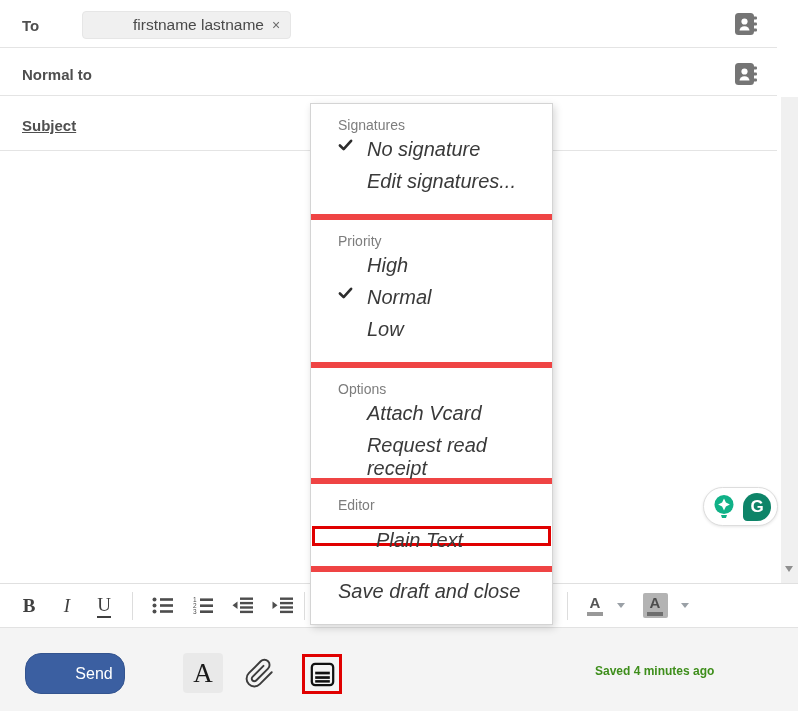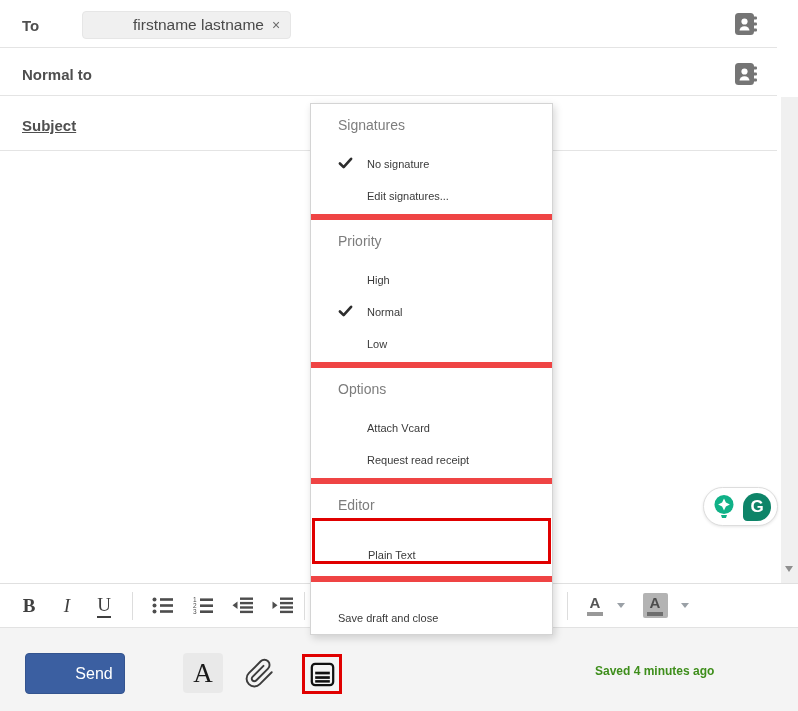--- a/index.html
+++ b/index.html
@@ -40,39 +40,39 @@
   .fc-wrap { display:flex; flex-direction:column; align-items:center; }
   .fc-letter { font-size:15px; font-weight:700; color:#555; line-height:15px; }
   .fc-bar { width:16px; height:3.5px; background:#999; margin-top:2px; }
   .bc-block { width:25px; height:25px; background:#b3b3b3; border-radius:2px; display:flex;
               flex-direction:column; align-items:center; justify-content:center; }
   .bc-block .fc-letter { color:#4d4d4d; }
   .bc-block .fc-bar { background:#6e6e6e; }
 
   .bottom-bar { position:absolute; left:0; top:628px; width:798px; height:83px; background:#f4f4f4; }
   .send-btn { position:absolute; left:25px; top:25px; width:100px; height:41px; background:#3b5fa1;
-              border:1px solid #34548f; border-radius:4px; color:#fff; font-size:16px;
+              border:1px solid #34548f; border-radius:16px; color:#fff; font-size:16px;
               display:flex; align-items:center; justify-content:center; cursor:pointer;padding-left:38px; }
   .font-btn { position:absolute; left:183px; top:25px; width:40px; height:40px; background:#e9e9e9;
               border-radius:4px; display:flex; align-items:center; justify-content:center; cursor:pointer;
               font-family:"Liberation Serif","DejaVu Serif",serif; font-size:27px; color:#1a1a1a; }
   .clip-btn { position:absolute; left:238px; top:25px; width:42px; height:40px; display:flex;
               align-items:center; justify-content:center; cursor:pointer; }
   .opts-btn { position:absolute; left:302px; top:26px; width:40px; height:40px; border:3px solid #e00000;
               display:flex; align-items:center; justify-content:center; cursor:pointer; background:#f4f4f4; }
   .saved { position:absolute; left:595px; top:36px; font-size:12px; font-weight:700; color:#3e8e1b; }
 
   .menu { position:absolute; left:310px; top:103px; width:243px; background:#fff;
           border:1px solid #d4d4d4; box-shadow:2px 3px 8px rgba(0,0,0,.16); z-index:50; }
   .msec { padding:9px 0 12px 0; border-bottom:6px solid #ef4444; }
   .mhead { padding:4px 0 5px 27px; font-size:14px; color:#7d7d7d; }
-  .mitem { height:32px; display:flex; align-items:flex-end; padding-left:27px; font-size:11px;
-           color:#3a3a3a; cursor:pointer; }
+  .mitem { height:32px; display:flex; align-items:flex-start; padding-left:27px; font-size:20px;
+           color:#3a3a3a; cursor:pointer;font-style:italic; }
   .mcheck { width:29px; display:flex; align-items:center; }
-  .mitem.hl { border:3px solid #e00000; padding-left:24px; margin:0 1px; height:46px; }
+  .mitem.hl { border:3px solid #e00000; padding-left:32px; margin:8px 1px; height:20px; }
   .mfooter { padding:8px 0 10px 0; }
   .mfooter .mitem { padding-left:27px; height:34px; }
 </style>
 </head>
 <body>
 
 <div class="row-label" style="top:17px;">To</div>
 <div style="position:absolute;left:70px;top:0;width:660px;height:47px;"></div>
 <div class="chip">
   <span class="name">firstname lastname</span>

